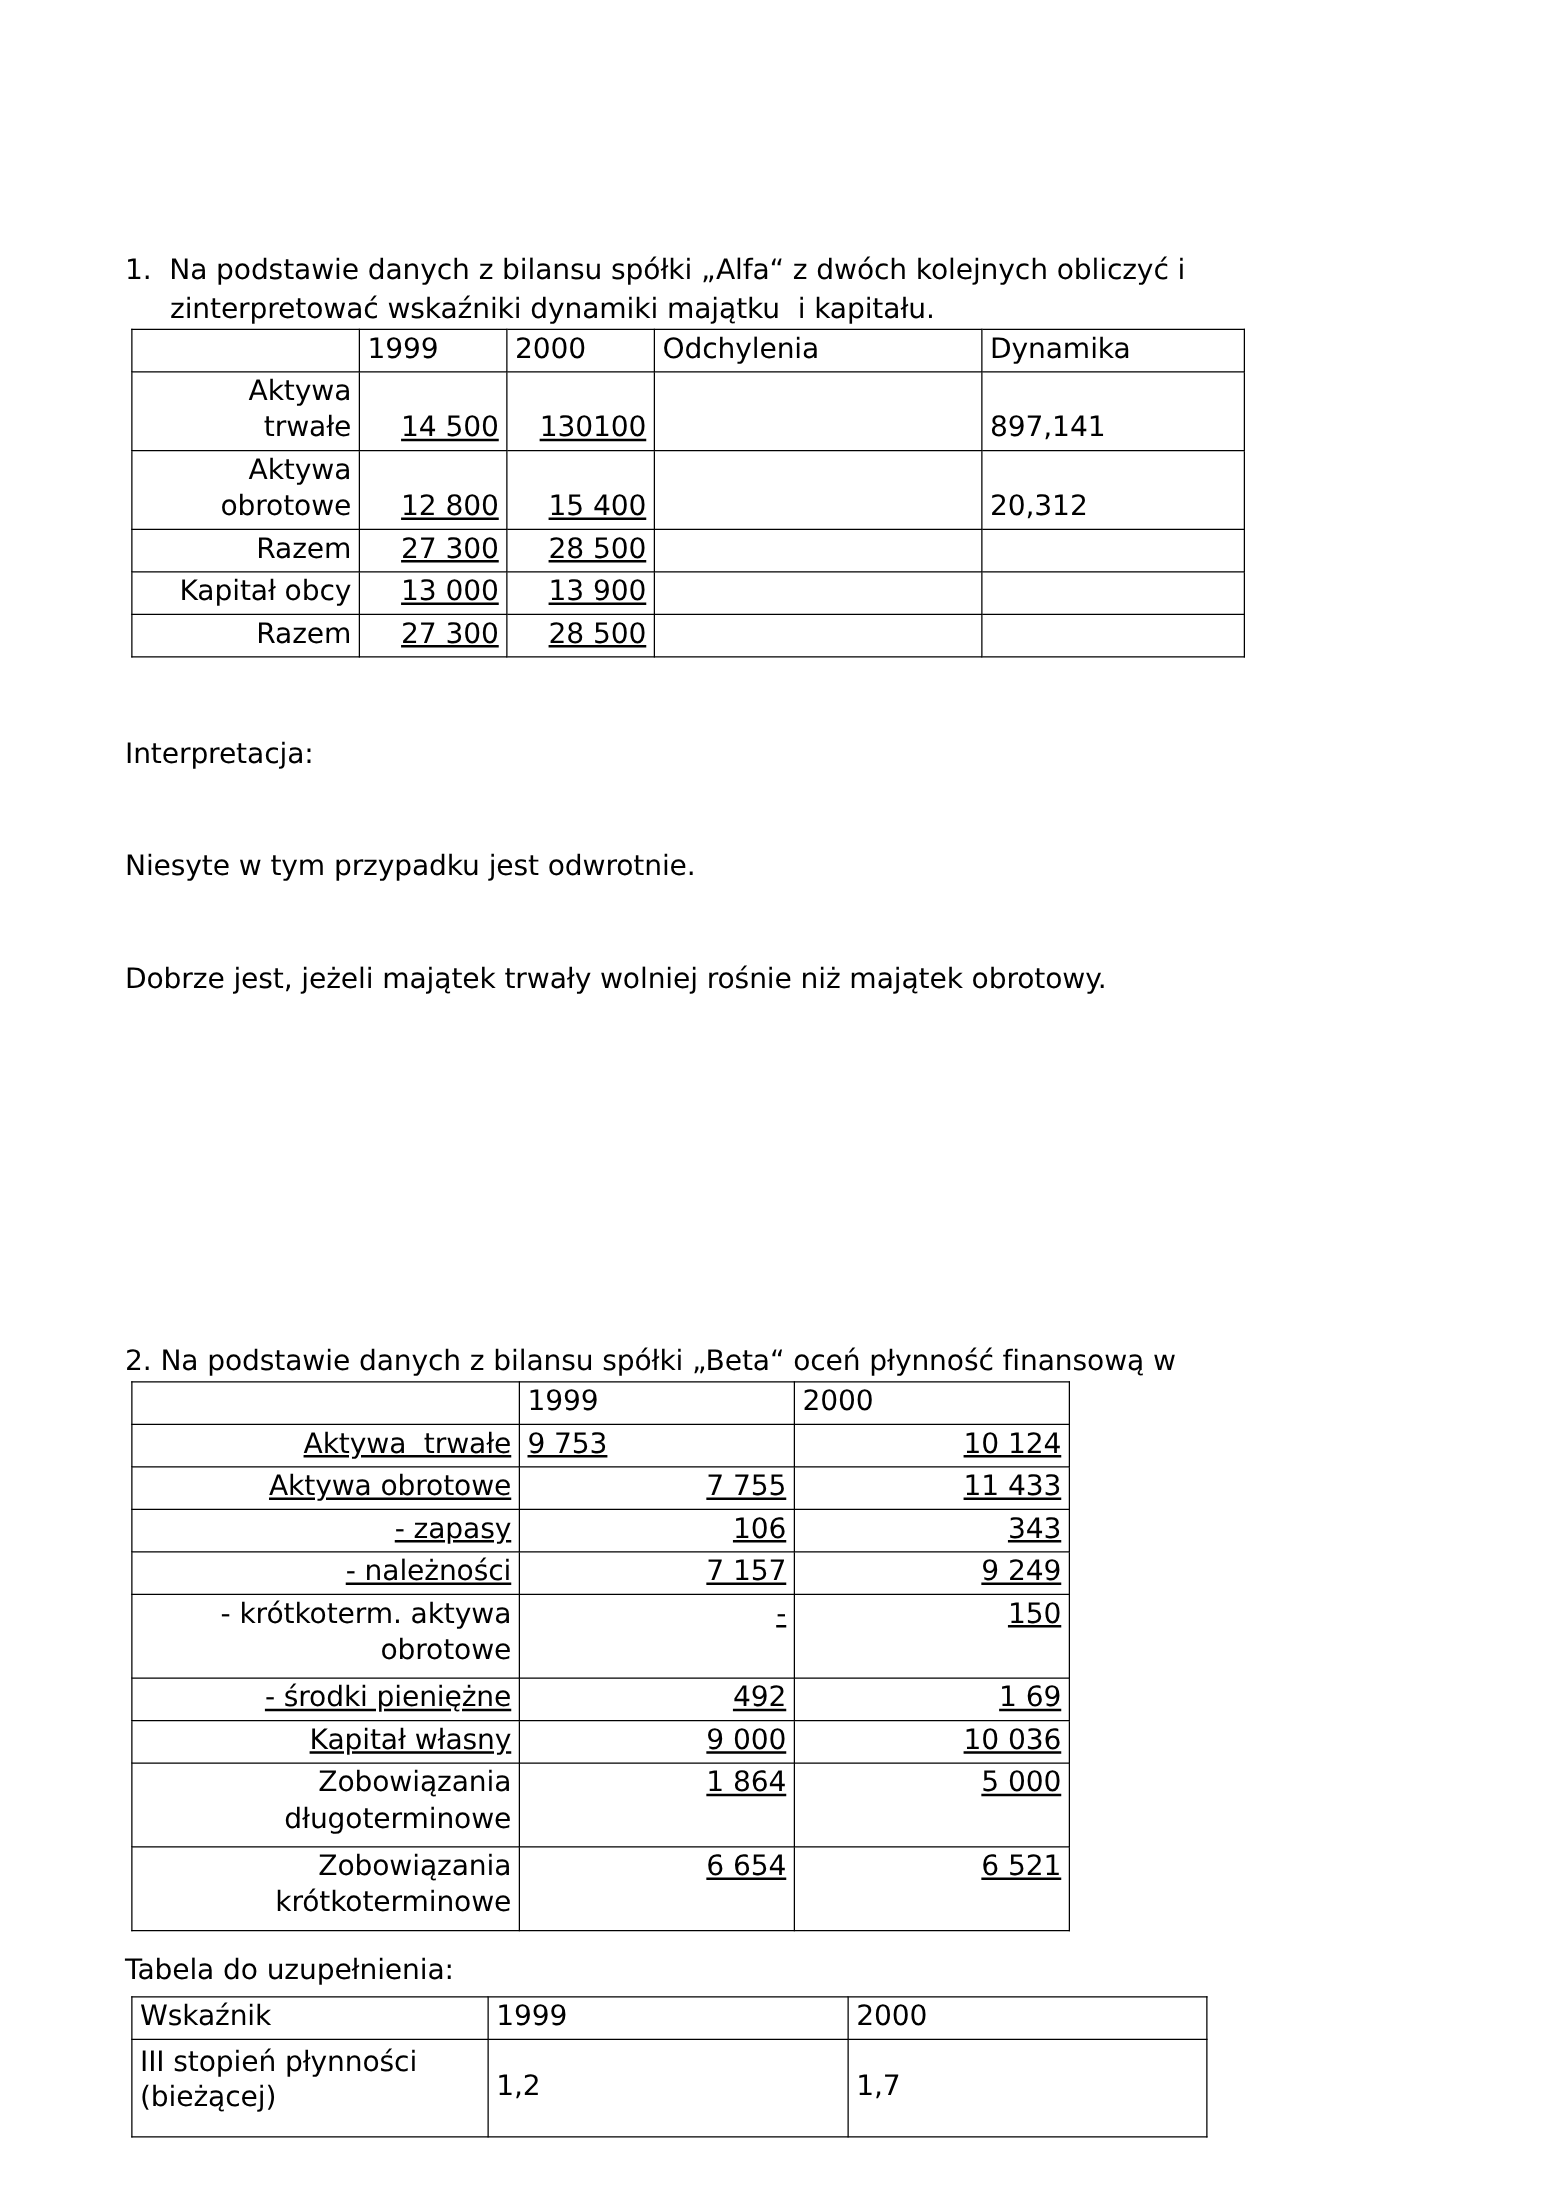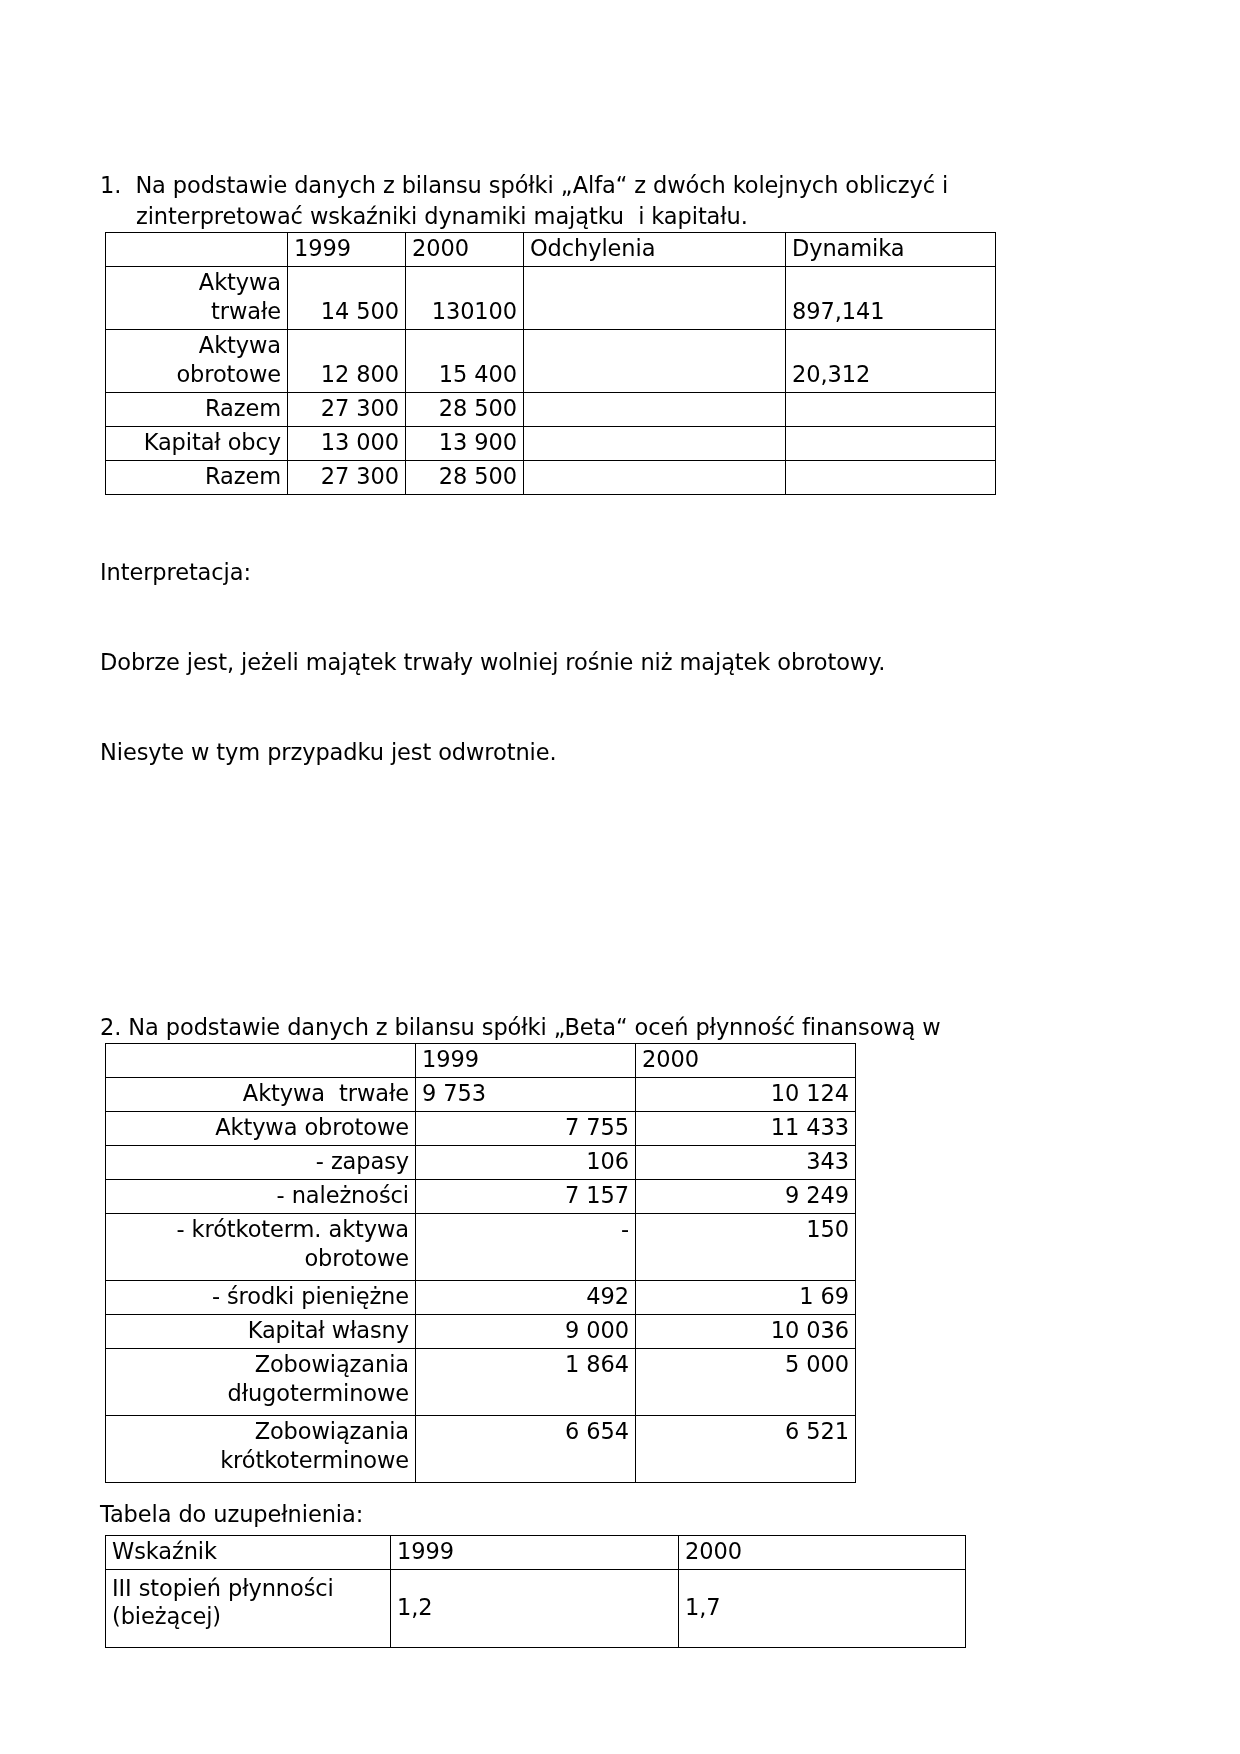--- a/index.html
+++ b/index.html
@@ -20,20 +20,21 @@
     height: 1754px;
     box-sizing: border-box;
     padding: 170px 100px 0 100px;
   }
 
   
   .q-block {
     font-size: 22.5px;
     line-height: 31px;
     letter-spacing: -0.1px;
+    margin-top: 31px;
   }
   .q-line {
     display: block;
     white-space: pre;
   }
   .indent-1 { padding-left: 36px; }
   .indent-2 { padding-left: 28px; }
 
   .para {
     font-size: 22.5px;
@@ -56,21 +57,21 @@
     padding: 1px 6px 3px 6px;
     font-weight: normal;
     vertical-align: bottom;
     line-height: 29px;
   }
   .ta-l { text-align: right; }
   .ta-r { text-align: right; }
   .ta-c { text-align: left; }
   .va-t { vertical-align: top; }
   .va-m { vertical-align: middle; margin-left: 45px; }
-  .nowrap { white-space: pre; }
+  .nowrap { white-space: pre; text-decoration: underline; }
 
   
   #table-dynamics { width: 890px; margin-left: 5px; }
   #table-dynamics .c0 { width: 182px; }
   #table-dynamics .c1 { width: 118px; }
   #table-dynamics .c2 { width: 118px; }
   #table-dynamics .c3 { width: 262px; }
   #table-dynamics .c4 { width: 210px; }
   #table-dynamics .tall td { height: 58px; }
 
@@ -156,22 +157,22 @@
         <td class="ta-r nowrap">27 300</td>
         <td class="ta-r nowrap">28 500</td>
         <td class="ta-r"></td>
         <td class="ta-c"></td>
       </tr>
     </tbody>
   </table>
 
   <div class="para" style="margin-top:2px">
     <div>Interpretacja:</div>
+    <div>Niesyte w tym przypadku jest odwrotnie.</div>
     <div>Dobrze jest, jeżeli majątek trwały wolniej rośnie niż majątek obrotowy.</div>
-    <div>Niesyte w tym przypadku jest odwrotnie.</div>
   </div>
 
   <div class="spacer-lg"></div>
 
   <div class="q-block">
     <span class="q-line"><span>2.</span>&nbsp;<span>Na podstawie danych z bilansu spółki „Beta“ oceń płynność finansową w</span></span>
   </div>
 
   <table id="table-liquidity">
     <colgroup>

